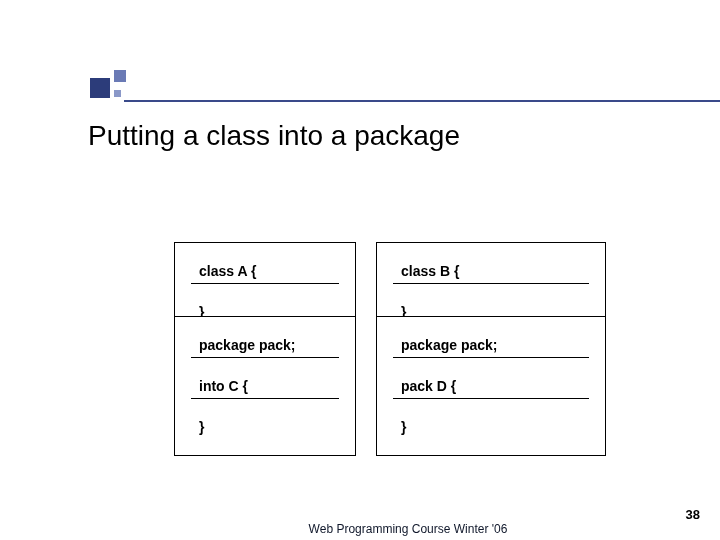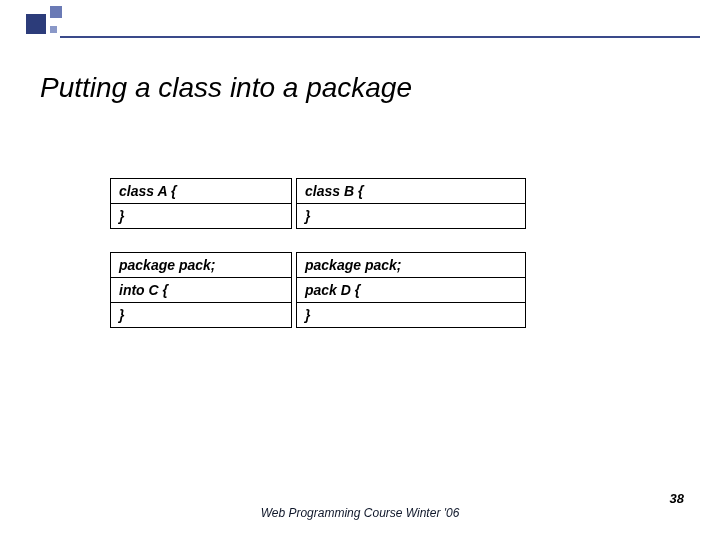--- a/index.html
+++ b/index.html
@@ -1,15 +1,15 @@
 <!DOCTYPE html>
 <html><head>
 <meta charset="utf-8">
 <style>
-  * { margin: 0; padding: 0; box-sizing: border-box; font-style: italic; }
+  * { margin: 16px; padding: 0; box-sizing: border-box; }
   body {
     width: 720px;
     height: 540px;
     background: #fff;
     font-family: Arial, Helvetica, sans-serif;
     position: relative;
     overflow: hidden;
   }
   .corner-deco {
     position: absolute;

